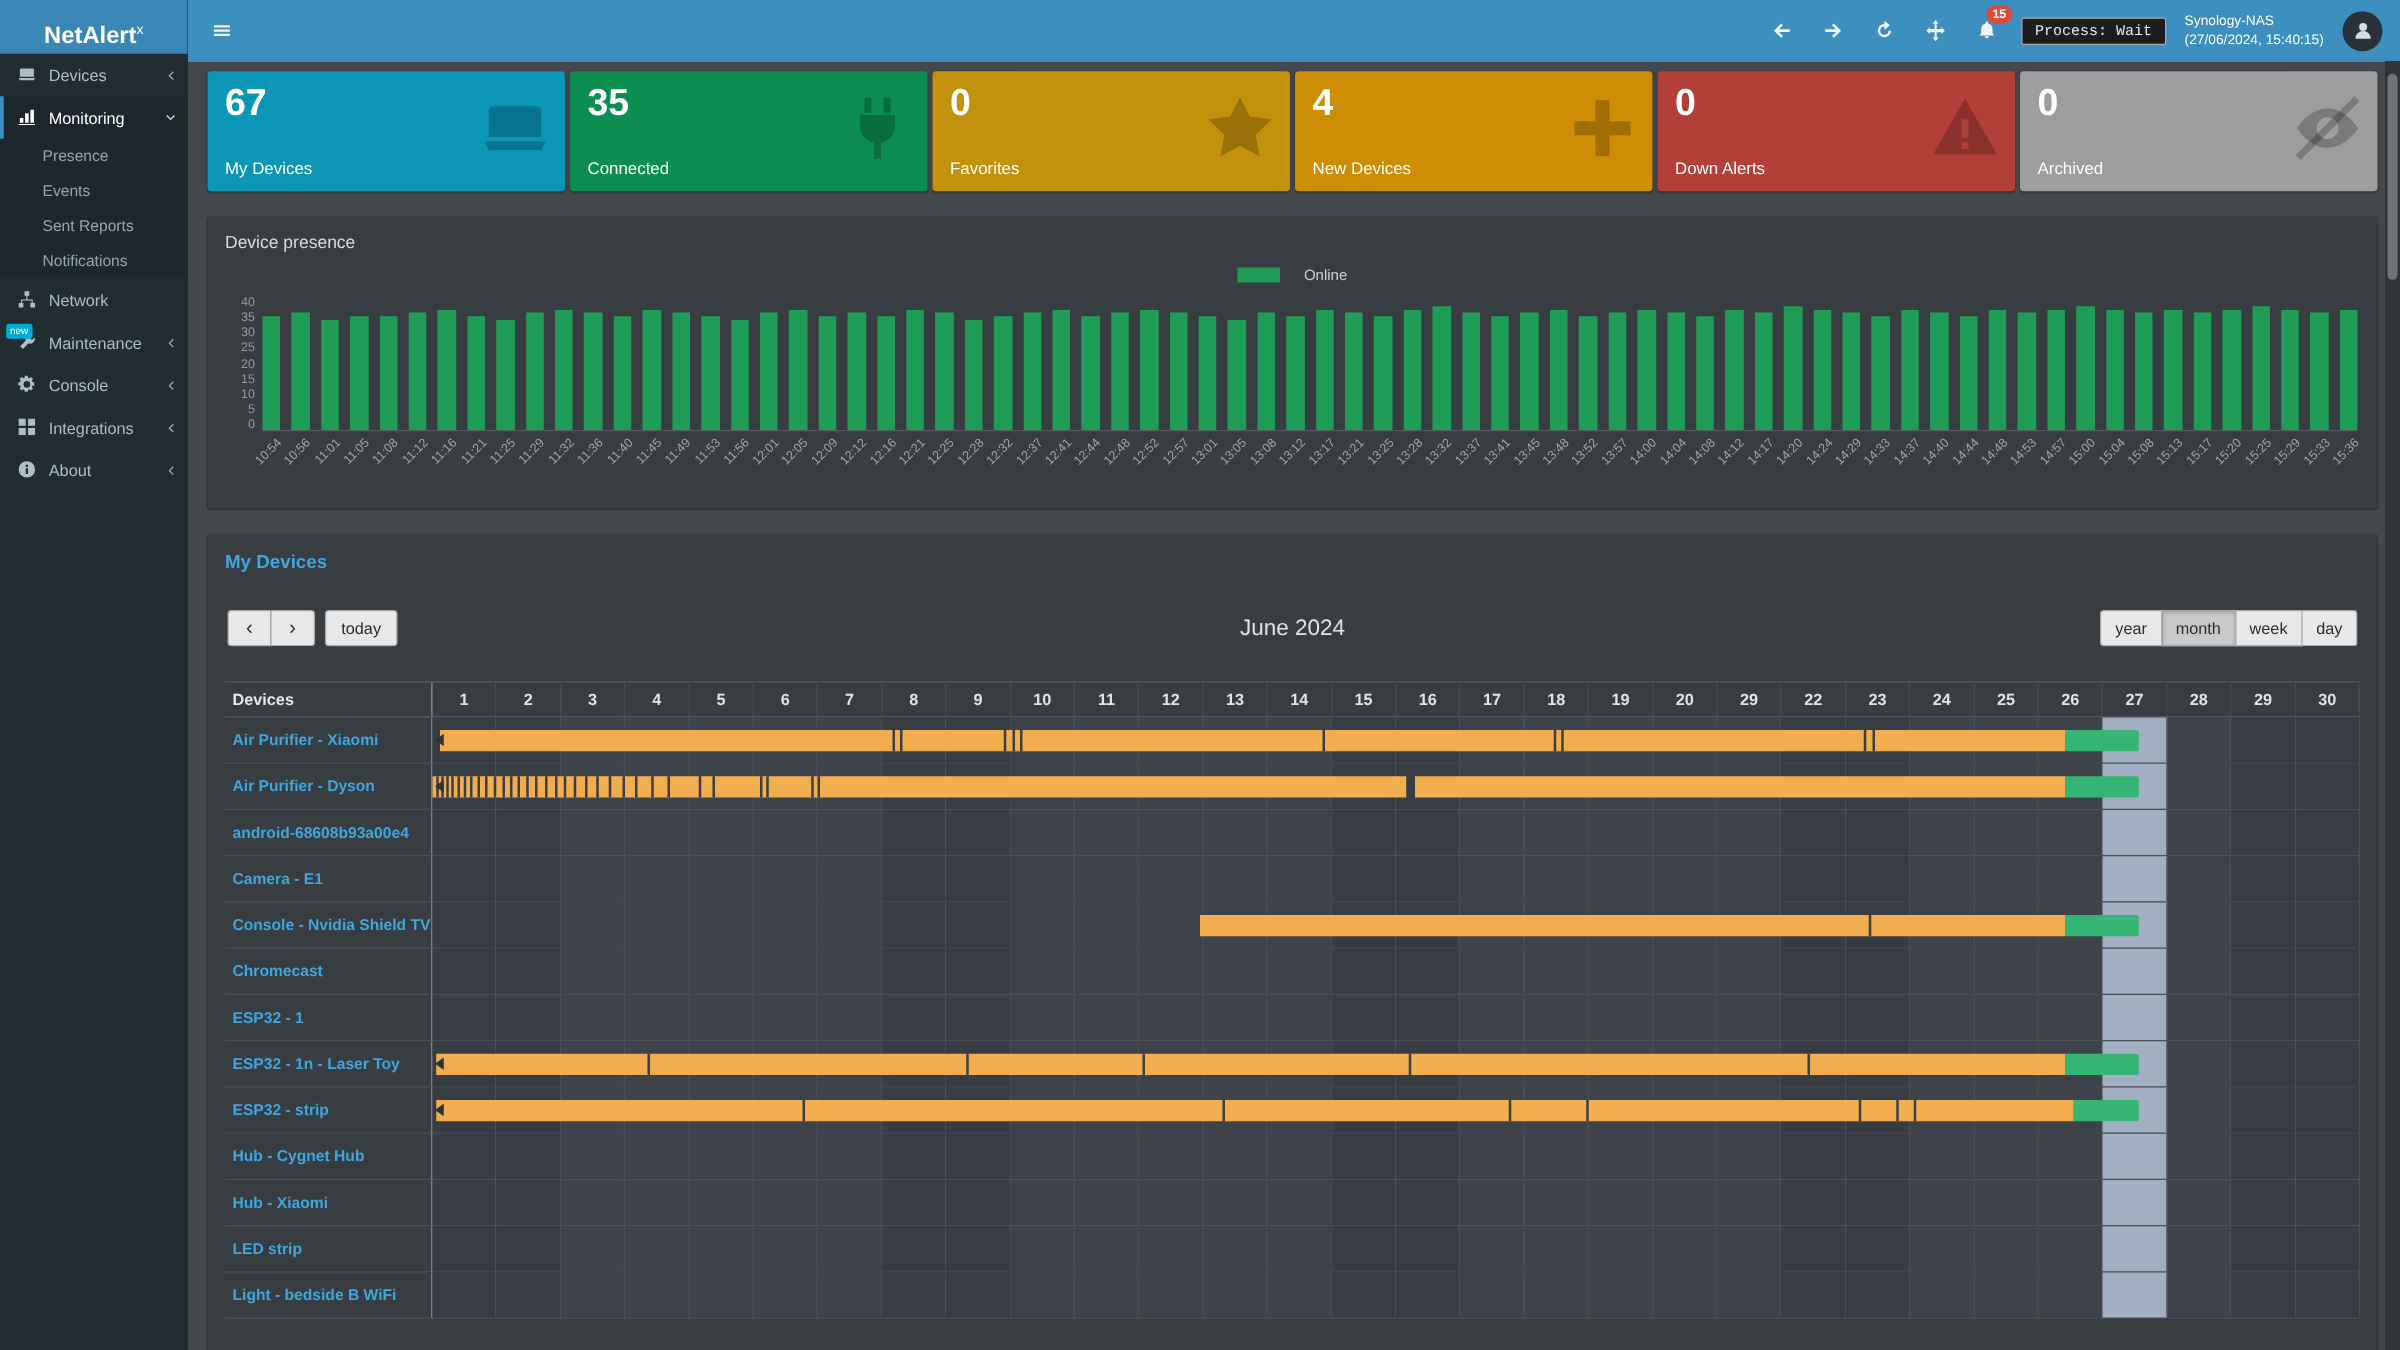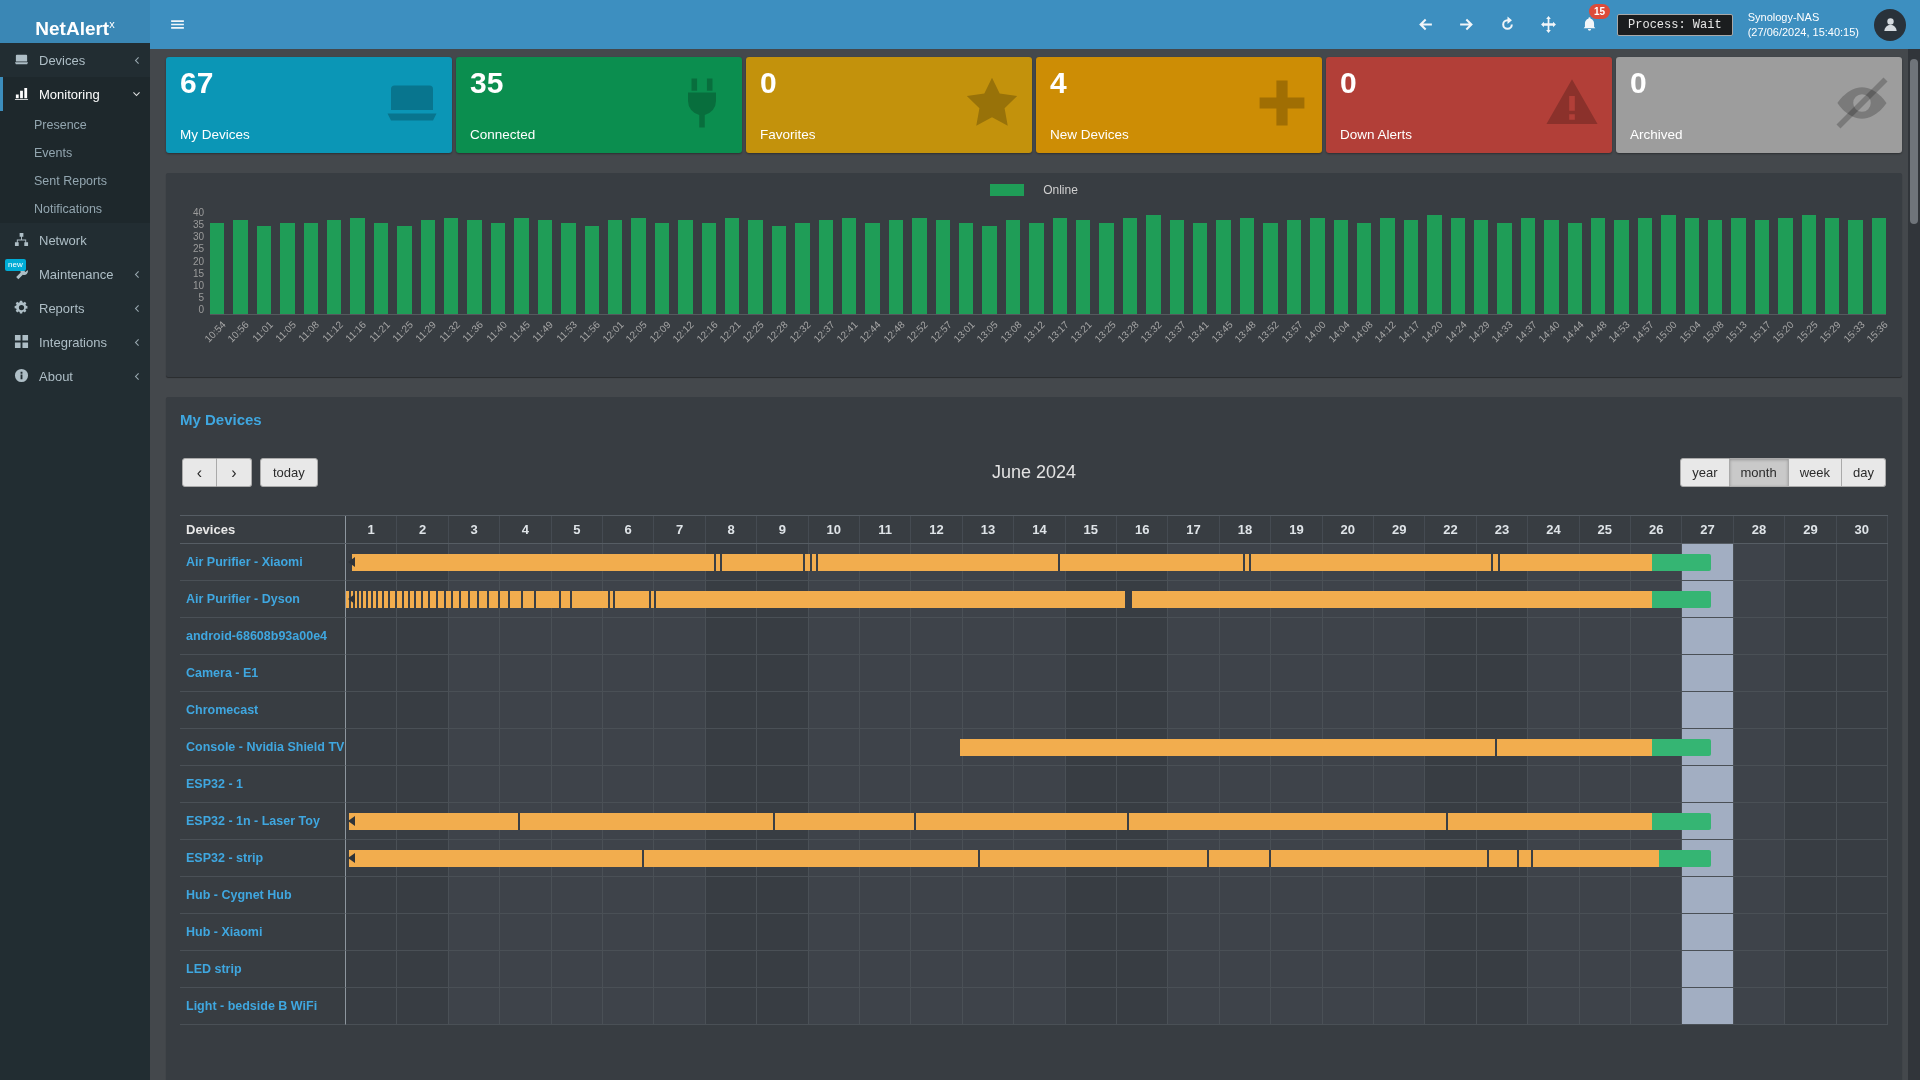--- a/index.html
+++ b/index.html
@@ -174,21 +174,21 @@
             <path d="M10.5 3 5.5 8l5 5 1.1-1.1L7.7 8l3.9-3.9z"></path>
           </svg>
         </span>
       </div>
       <div class="side-item">
         <span class="icon">
           <svg viewBox="0 0 16 16">
             <path fill-rule="evenodd" d="M8 5.2a2.8 2.8 0 1 0 0 5.6 2.8 2.8 0 0 0 0-5.6zm6.3 4.1V6.3l-1.6-.3a4.8 4.8 0 0 0-.5-1.2l1-1.3-1.7-1.7-1.3 1a4.8 4.8 0 0 0-1.2-.5L8.7.7H6.3L6 2.3c-.4.1-.8.3-1.2.5l-1.3-1-1.7 1.7 1 1.3c-.2.4-.4.8-.5 1.2l-1.6.3v2.4l1.6.3c.1.4.3.8.5 1.2l-1 1.3 1.7 1.7 1.3-1c.4.2.8.4 1.2.5l.3 1.6h2.4l.3-1.6c.4-.1.8-.3 1.2-.5l1.3 1 1.7-1.7-1-1.3c.2-.4.4-.8.5-1.2z"></path>
           </svg>
         </span>
-        <span class="side-label">Reports</span>
+        <span class="side-label">Console</span>
         <span class="chev">
           <svg viewBox="0 0 16 16">
             <path d="M10.5 3 5.5 8l5 5 1.1-1.1L7.7 8l3.9-3.9z"></path>
           </svg>
         </span>
       </div>
       <div class="side-item">
         <span class="icon">
           <svg viewBox="0 0 16 16">
             <path d="M1 1h6v6H1zm8 0h6v6H9zM1 9h6v6H1zm8 0h6v6H9z"></path>
@@ -307,20 +307,21 @@
         <div class="info-num">0</div>
         <div class="info-label">Archived</div>
         <span class="info-icon"><svg viewBox="0 0 16 16">
             <path fill-rule="evenodd" d="M8 3.5C3.8 3.5 1 8 1 8s2.8 4.5 7 4.5S15 8 15 8 12.2 3.5 8 3.5zm0 2a2.5 2.5 0 1 1 0 5 2.5 2.5 0 0 1 0-5z"></path>
             <rect x="7.2" y="-1.5" width="1.6" height="19" transform="rotate(45 8 8)"></rect>
           </svg></span>
       </div>
     </div>
 
   <section class="panel">
+    <div class="panel-title">Device presence</div>
     <div class="legend">
       <span class="legend-swatch"></span>
       <span>Online</span>
     </div>
     <div class="chart-area">
       <div class="y-axis" id="y-axis">
           <span>40</span>
           <span>35</span>
           <span>30</span>
           <span>25</span>
@@ -861,55 +862,20 @@
               <div class="cal-cell"></div>
               <div class="cal-cell"></div>
               <div class="cal-cell"></div>
               <div class="cal-cell today"></div>
               <div class="cal-cell"></div>
               <div class="cal-cell weekend"></div>
               <div class="cal-cell weekend"></div>
             </div>
           </div>
           <div class="cal-tr">
-            <div class="cal-name">Chromecast</div>
-            <div class="cal-row">
-              <div class="cal-cell weekend"></div>
-              <div class="cal-cell weekend"></div>
-              <div class="cal-cell"></div>
-              <div class="cal-cell"></div>
-              <div class="cal-cell"></div>
-              <div class="cal-cell"></div>
-              <div class="cal-cell"></div>
-              <div class="cal-cell weekend"></div>
-              <div class="cal-cell weekend"></div>
-              <div class="cal-cell"></div>
-              <div class="cal-cell"></div>
-              <div class="cal-cell"></div>
-              <div class="cal-cell"></div>
-              <div class="cal-cell"></div>
-              <div class="cal-cell weekend"></div>
-              <div class="cal-cell weekend"></div>
-              <div class="cal-cell"></div>
-              <div class="cal-cell"></div>
-              <div class="cal-cell"></div>
-              <div class="cal-cell"></div>
-              <div class="cal-cell"></div>
-              <div class="cal-cell weekend"></div>
-              <div class="cal-cell weekend"></div>
-              <div class="cal-cell"></div>
-              <div class="cal-cell"></div>
-              <div class="cal-cell"></div>
-              <div class="cal-cell today"></div>
-              <div class="cal-cell"></div>
-              <div class="cal-cell weekend"></div>
-              <div class="cal-cell weekend"></div>
-            </div>
-          </div>
-          <div class="cal-tr">
             <div class="cal-name">Console - Nvidia Shield TV</div>
             <div class="cal-row">
               <div class="cal-cell weekend"></div>
               <div class="cal-cell weekend"></div>
               <div class="cal-cell"></div>
               <div class="cal-cell"></div>
               <div class="cal-cell"></div>
               <div class="cal-cell"></div>
               <div class="cal-cell"></div>
               <div class="cal-cell weekend"></div>
@@ -931,20 +897,55 @@
               <div class="cal-cell"></div>
               <div class="cal-cell"></div>
               <div class="cal-cell"></div>
               <div class="cal-cell today"></div>
               <div class="cal-cell"></div>
               <div class="cal-cell weekend"></div>
               <div class="cal-cell weekend"></div>
               <div class="seg online" style="left: 39.833%; width: 44.833%;"></div>
               <div class="seg now" style="left: 84.667%; width: 3.833%;"></div>
               <div class="tick" style="left: 74.5%;"></div>
+            </div>
+          </div>
+          <div class="cal-tr">
+            <div class="cal-name">Chromecast</div>
+            <div class="cal-row">
+              <div class="cal-cell weekend"></div>
+              <div class="cal-cell weekend"></div>
+              <div class="cal-cell"></div>
+              <div class="cal-cell"></div>
+              <div class="cal-cell"></div>
+              <div class="cal-cell"></div>
+              <div class="cal-cell"></div>
+              <div class="cal-cell weekend"></div>
+              <div class="cal-cell weekend"></div>
+              <div class="cal-cell"></div>
+              <div class="cal-cell"></div>
+              <div class="cal-cell"></div>
+              <div class="cal-cell"></div>
+              <div class="cal-cell"></div>
+              <div class="cal-cell weekend"></div>
+              <div class="cal-cell weekend"></div>
+              <div class="cal-cell"></div>
+              <div class="cal-cell"></div>
+              <div class="cal-cell"></div>
+              <div class="cal-cell"></div>
+              <div class="cal-cell"></div>
+              <div class="cal-cell weekend"></div>
+              <div class="cal-cell weekend"></div>
+              <div class="cal-cell"></div>
+              <div class="cal-cell"></div>
+              <div class="cal-cell"></div>
+              <div class="cal-cell today"></div>
+              <div class="cal-cell"></div>
+              <div class="cal-cell weekend"></div>
+              <div class="cal-cell weekend"></div>
             </div>
           </div>
           <div class="cal-tr">
             <div class="cal-name">ESP32 - 1</div>
             <div class="cal-row">
               <div class="cal-cell weekend"></div>
               <div class="cal-cell weekend"></div>
               <div class="cal-cell"></div>
               <div class="cal-cell"></div>
               <div class="cal-cell"></div>

